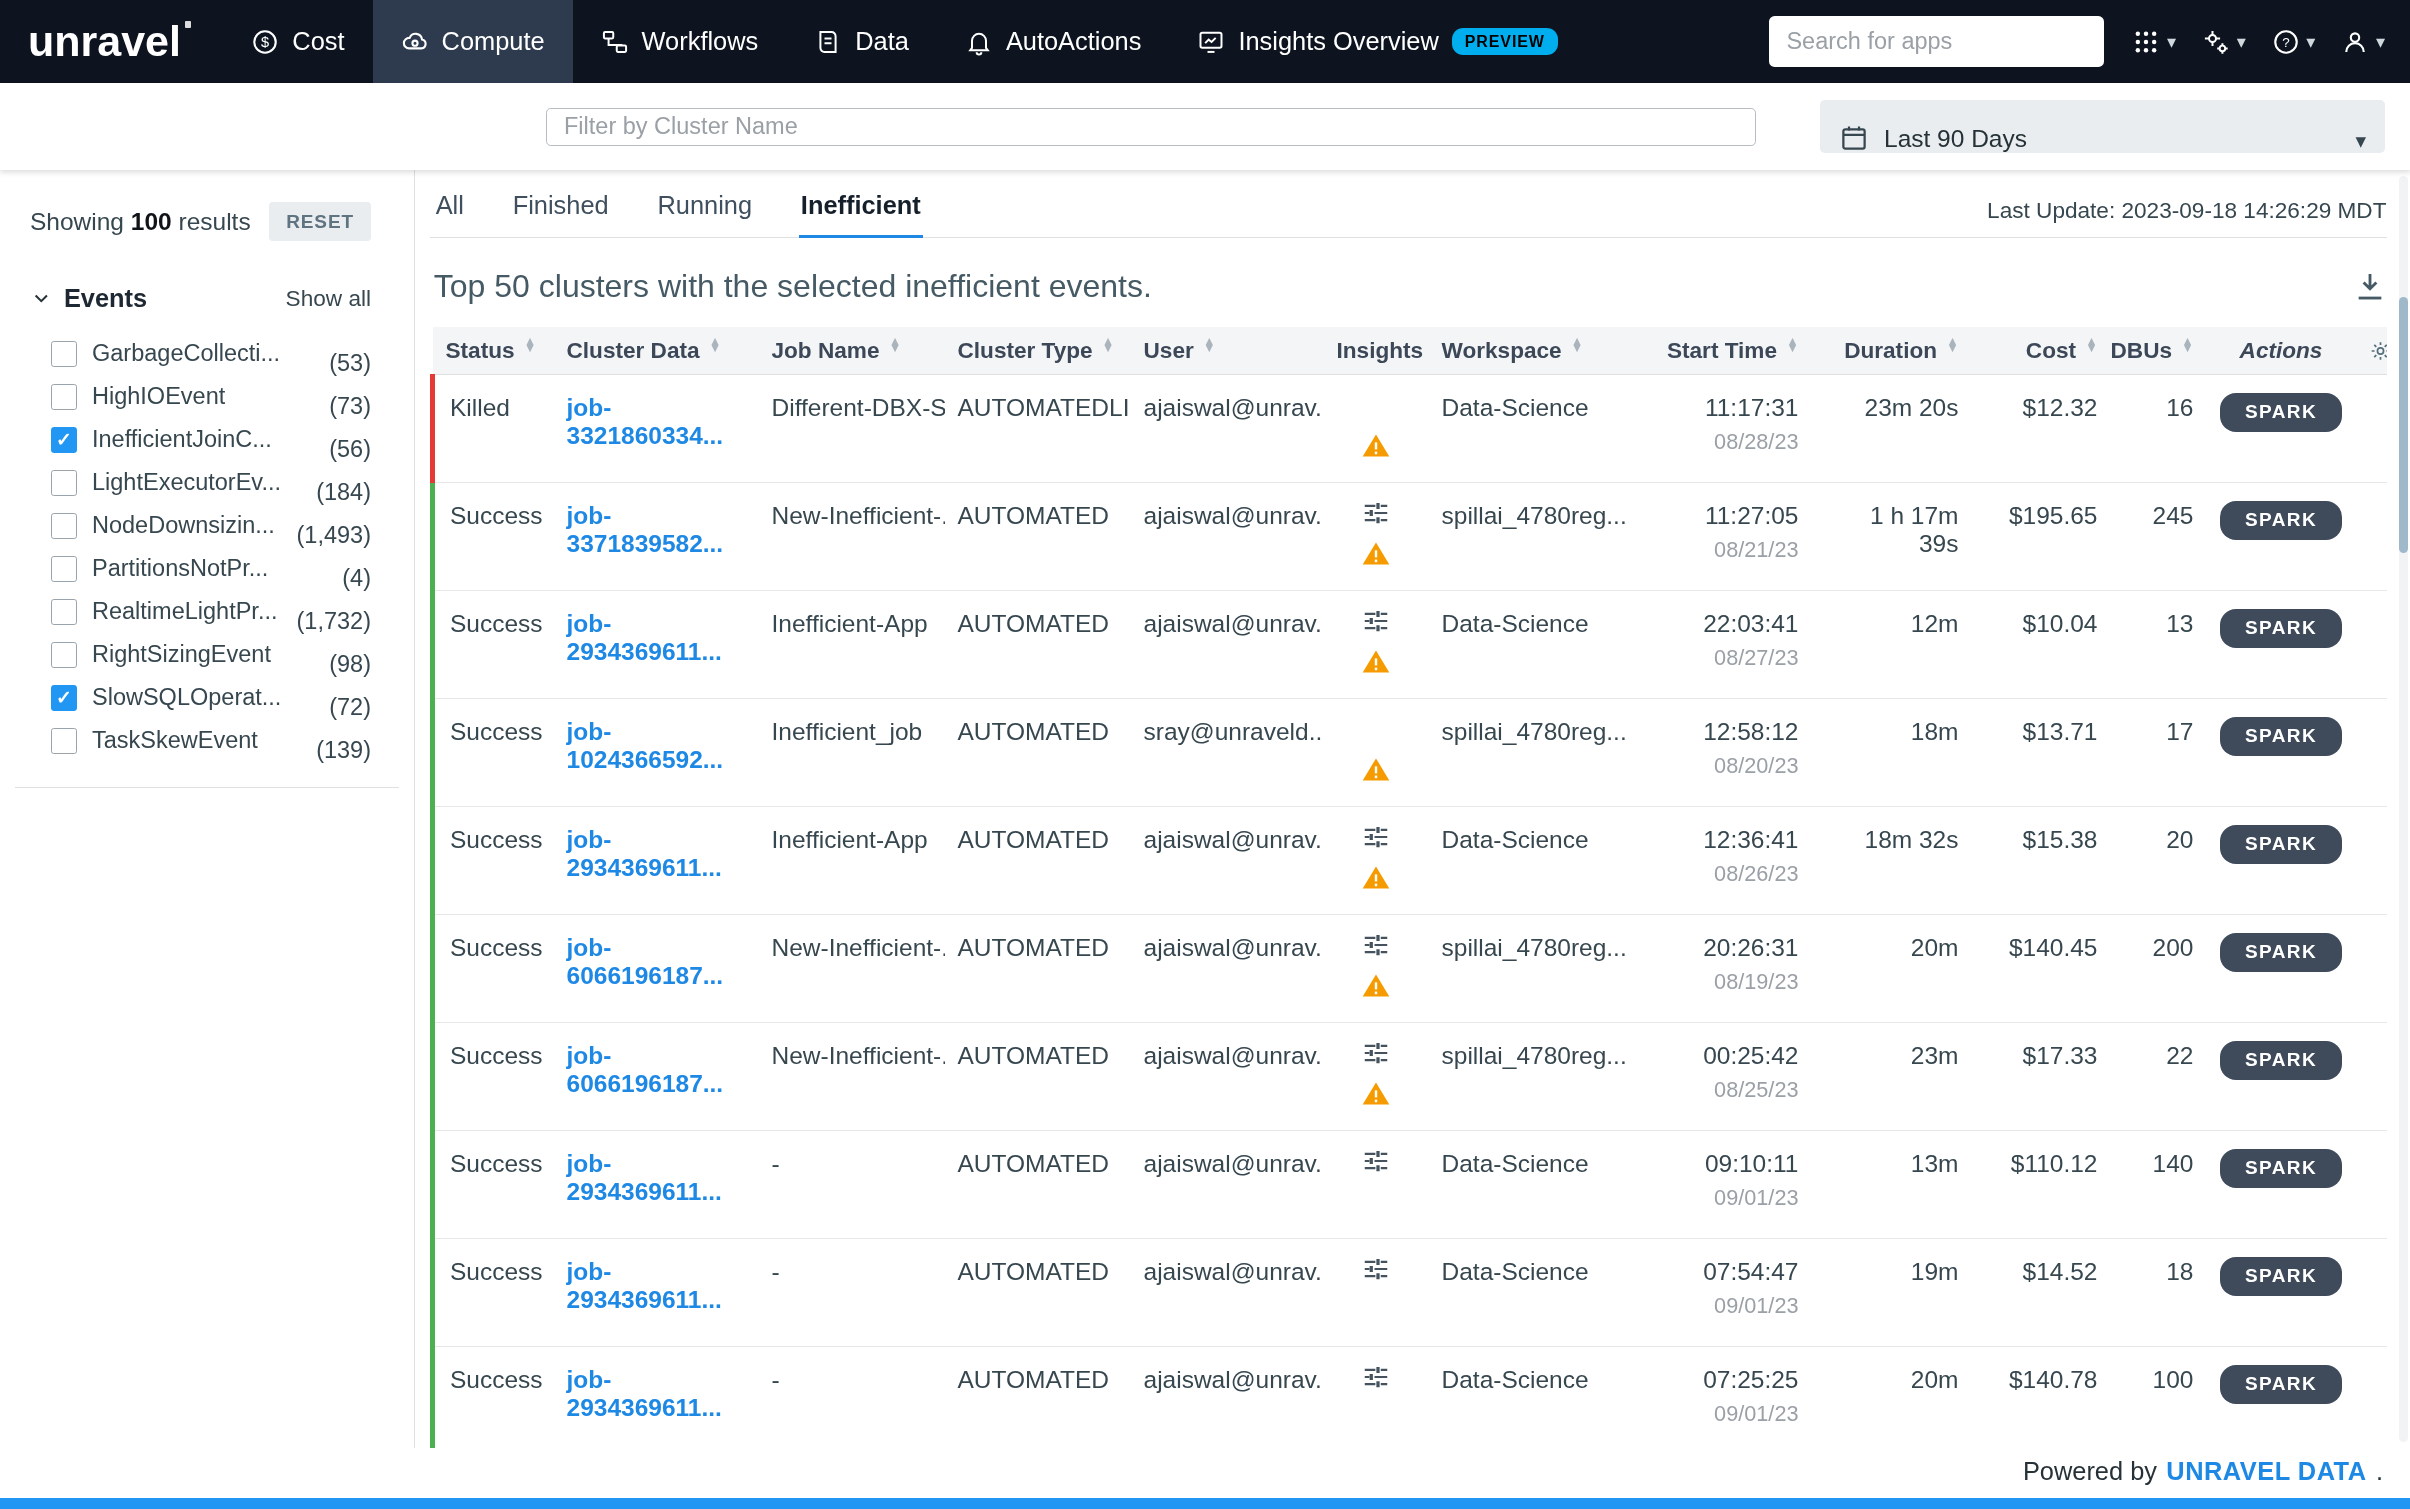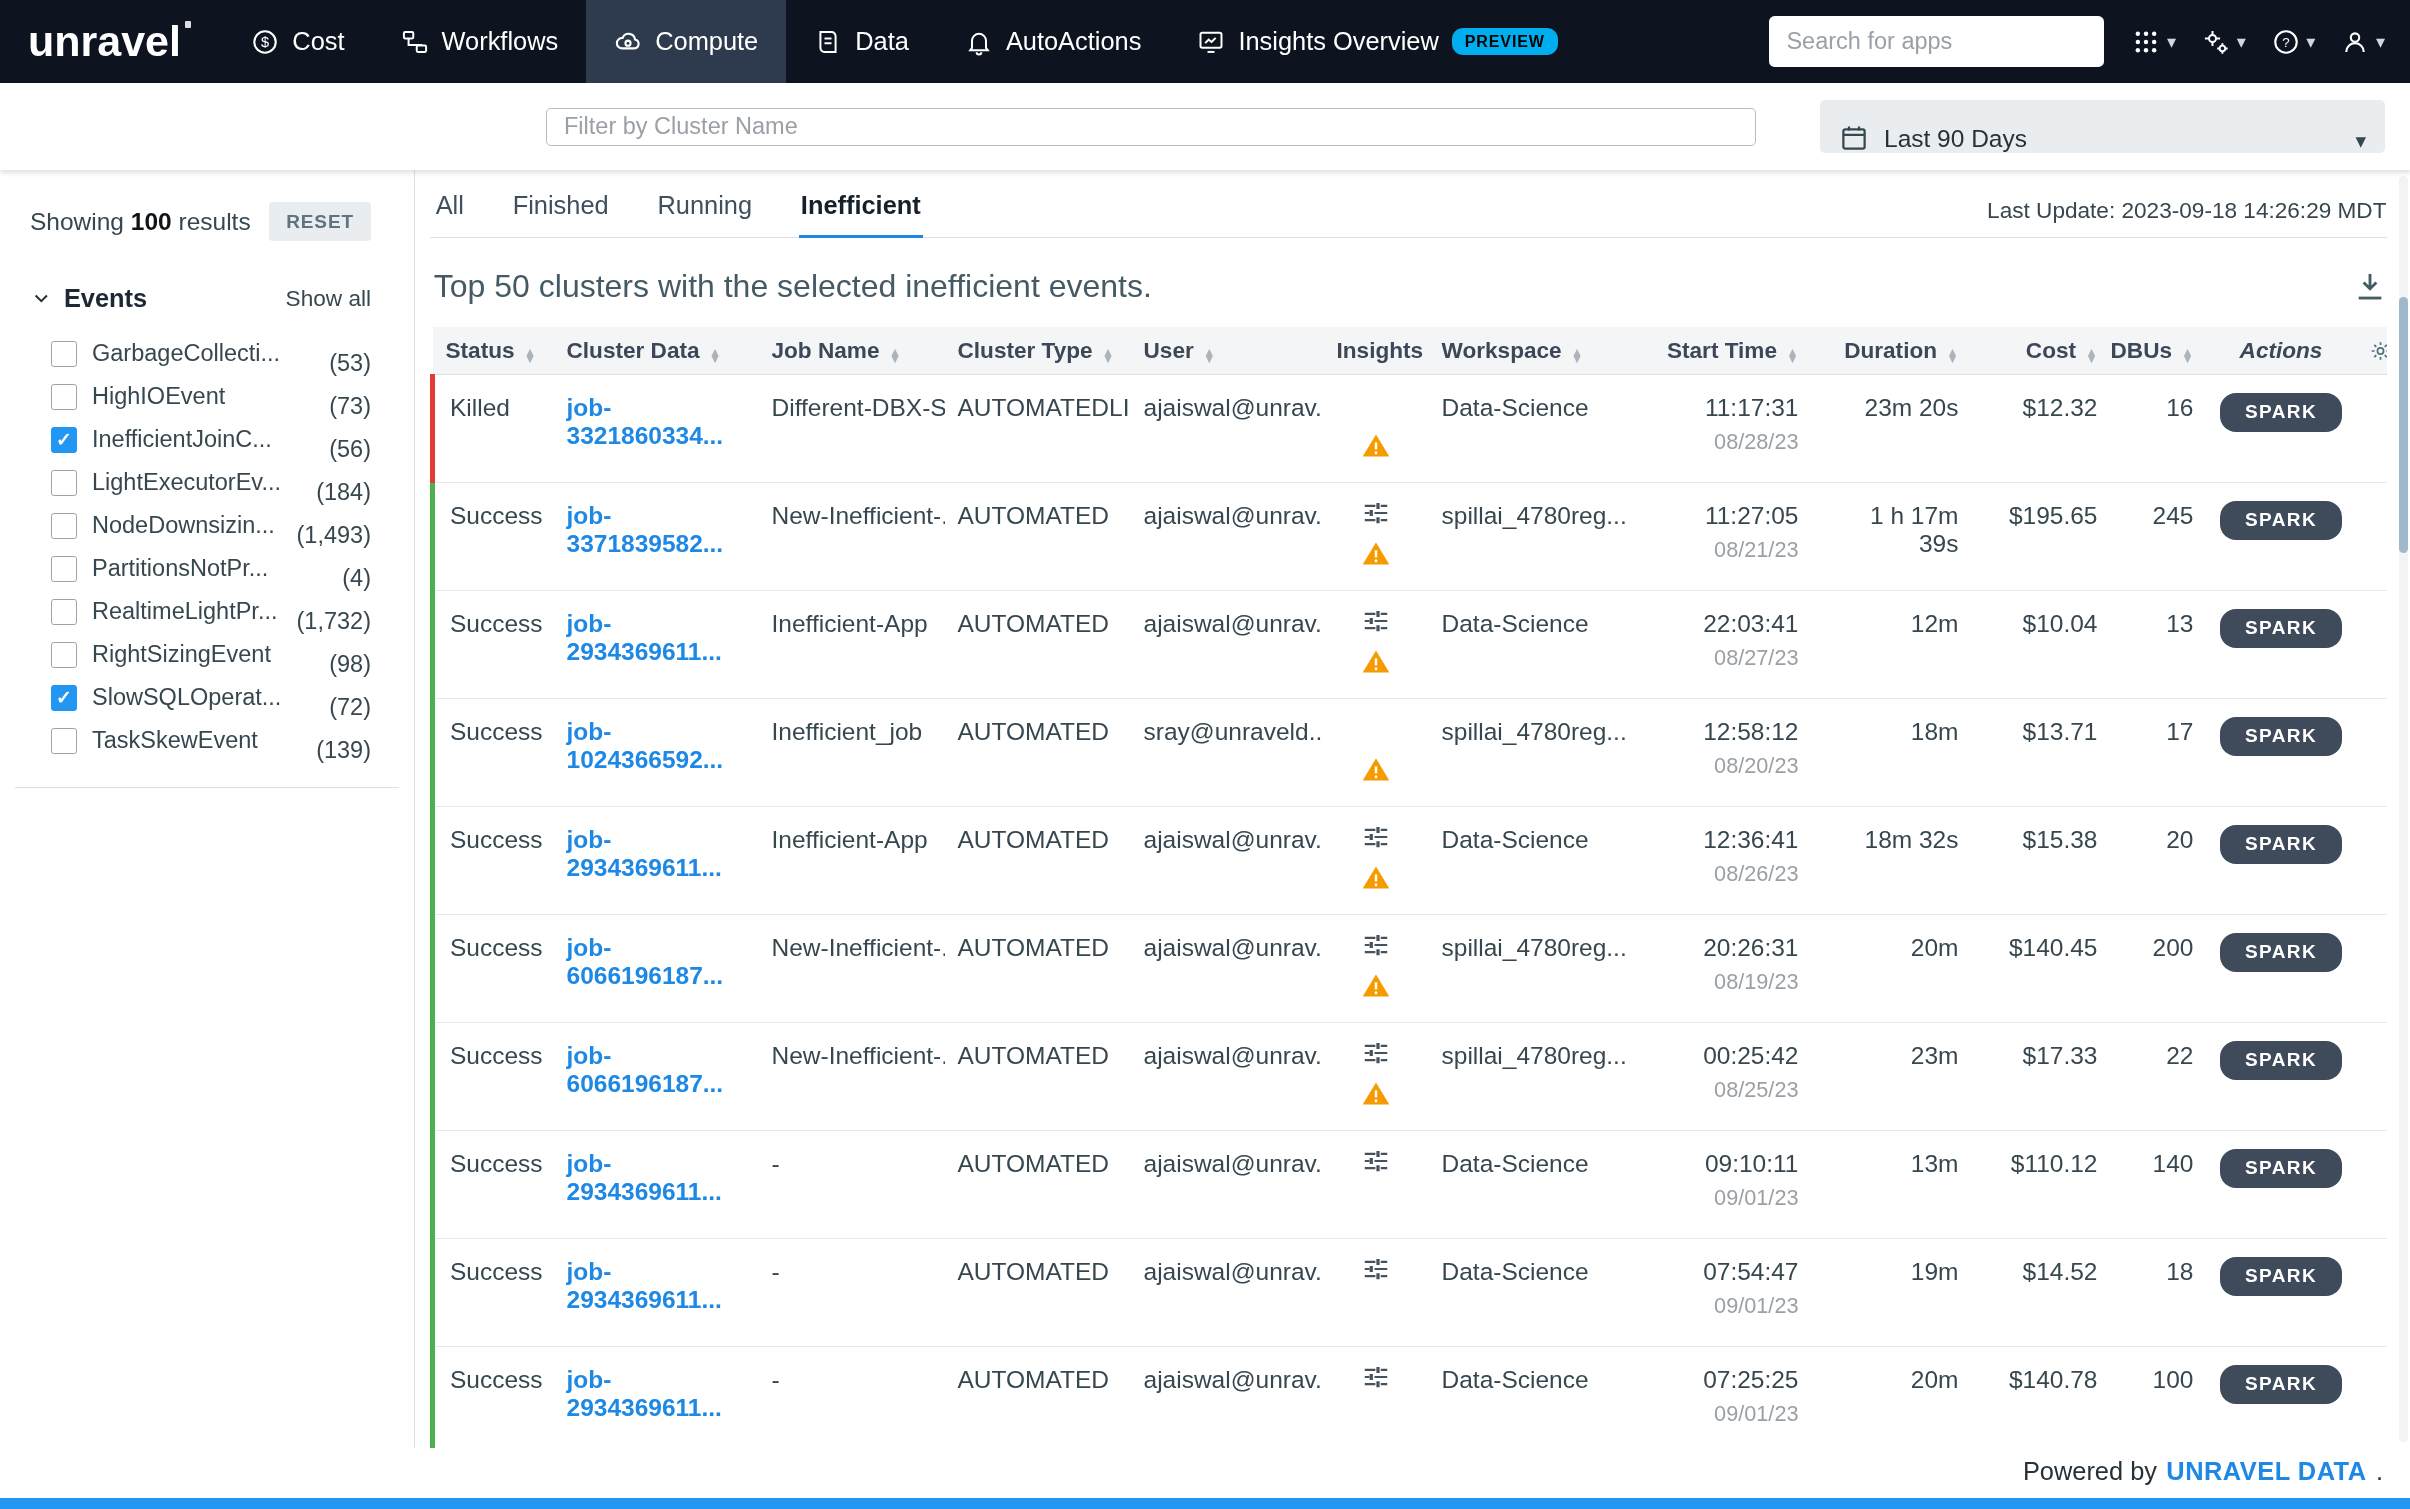--- a/index.html
+++ b/index.html
@@ -65,21 +65,21 @@
   .last-update { margin-left:auto; font-size:22.6px; color:#37474f; padding-bottom:13px; }
 
   .heading-row { display:flex; align-items:center; margin-top:30px; padding-left:3.8px; }
   .heading { font-size:32px; color:#455a64; }
   .download { margin-left:auto; cursor:pointer; display:flex; }
   .download svg { width:34px; height:34px; }
 
   .tablewrap { margin-top:22.6px; flex:1; overflow:hidden; }
   table { border-collapse:collapse; table-layout:fixed; width:1973px; }
   thead th { background:#f4f5f6; height:47px; font-size:22.6px; font-weight:700; color:#3c4858; text-align:left; padding:0 13px; border-bottom:0.9px solid #e0e0e0; cursor:pointer; }
-  .thc { display:flex; align-items:flex-end; gap:9.4px; }
+  .thc { display:flex; align-items:flex-start; gap:9.4px; }
   th.h-right .thc { justify-content:flex-end; }
   th.h-center .thc { justify-content:center;font-style:italic; }
   .sort { display:inline-flex; flex-direction:column; line-height:.6; font-size:12.2px; color:#aab4bc; }
   .th-gear svg { width:28px; height:28px; }
 
   tbody td { height:108px; border-bottom:0.9px solid #e8e8e8; vertical-align:top; padding:19px 13px 0; font-size:24.5px; color:#37474f; }
   td.c-status { border-left:5.6px solid transparent; padding-left:15px; }
   tr.r-killed td.c-status { border-left-color:#e53935; }
   tr.r-success td.c-status { border-left-color:#4caf50; }
   .cluster-link { color:#1e88e5; font-weight:600; text-decoration:none; cursor:pointer; }
@@ -119,40 +119,40 @@
     <span class="nav-ic">
             <svg viewBox="0 0 24 24" fill="none" stroke="#fff" stroke-width="1.8" style="font-size:27px">
               <circle cx="12" cy="12" r="9.2"></circle>
               <text x="12" y="16.4" font-size="12.5" text-anchor="middle" fill="#fff" stroke="none" font-family="sans-serif">$</text>
             </svg>
           </span>
     <span class="nav-label">Cost</span>
 
   </div>
 
+  <div class="nav-item active">
+    <span class="nav-ic">
+            <svg viewBox="0 0 24 24" fill="none" stroke="#fff" stroke-width="1.8">
+              <path d="M7 17.5a4.5 4.5 0 1 1 .4-8.98A5.5 5.5 0 0 1 18 9.8a3.9 3.9 0 0 1-.5 7.7z"></path>
+              <circle cx="12" cy="13" r="2.2"></circle>
+            </svg>
+          </span>
+    <span class="nav-label">Compute</span>
+
+  </div>
+
   <div class="nav-item">
     <span class="nav-ic">
             <svg viewBox="0 0 24 24" fill="none" stroke="#fff" stroke-width="1.7">
               <rect x="2.5" y="3.5" width="8" height="5.5" rx="1"></rect>
               <rect x="13.5" y="15" width="8" height="5.5" rx="1"></rect>
               <path d="M6.5 9v5.5h11V15"></path>
             </svg>
           </span>
     <span class="nav-label">Workflows</span>
-
-  </div>
-
-  <div class="nav-item active">
-    <span class="nav-ic">
-            <svg viewBox="0 0 24 24" fill="none" stroke="#fff" stroke-width="1.8">
-              <path d="M7 17.5a4.5 4.5 0 1 1 .4-8.98A5.5 5.5 0 0 1 18 9.8a3.9 3.9 0 0 1-.5 7.7z"></path>
-              <circle cx="12" cy="13" r="2.2"></circle>
-            </svg>
-          </span>
-    <span class="nav-label">Compute</span>
 
   </div>
 
   <div class="nav-item">
     <span class="nav-ic">
             <svg viewBox="0 0 24 24" fill="none" stroke="#fff" stroke-width="1.7">
               <path d="M5.5 3.5h9.5a3.5 3.5 0 0 1 3.5 3.5v13.5H9a3.5 3.5 0 0 1-3.5-3.5z"></path>
               <path d="M9 9h6M9 13h6"></path>
             </svg>
           </span>

